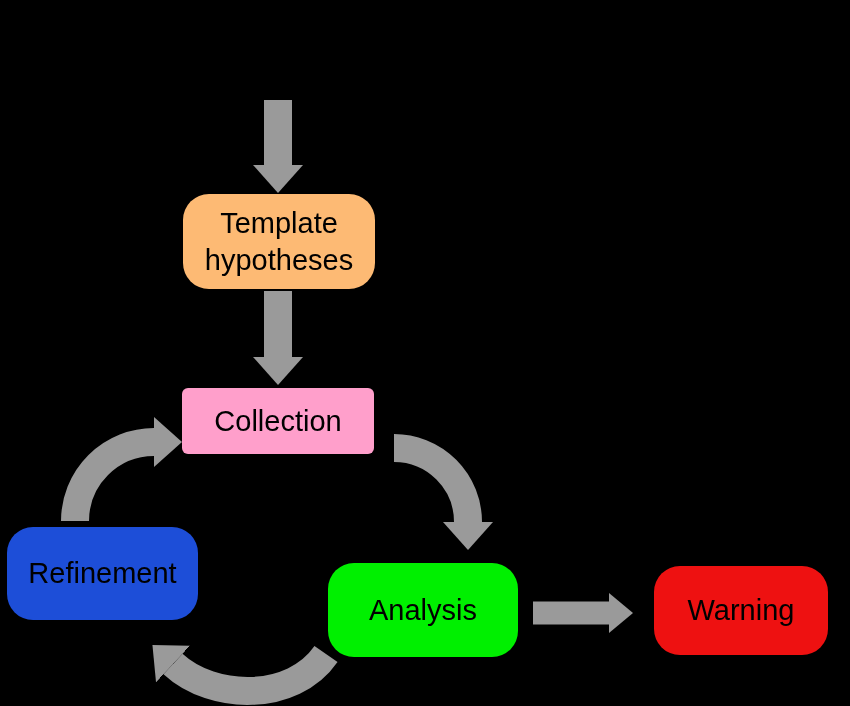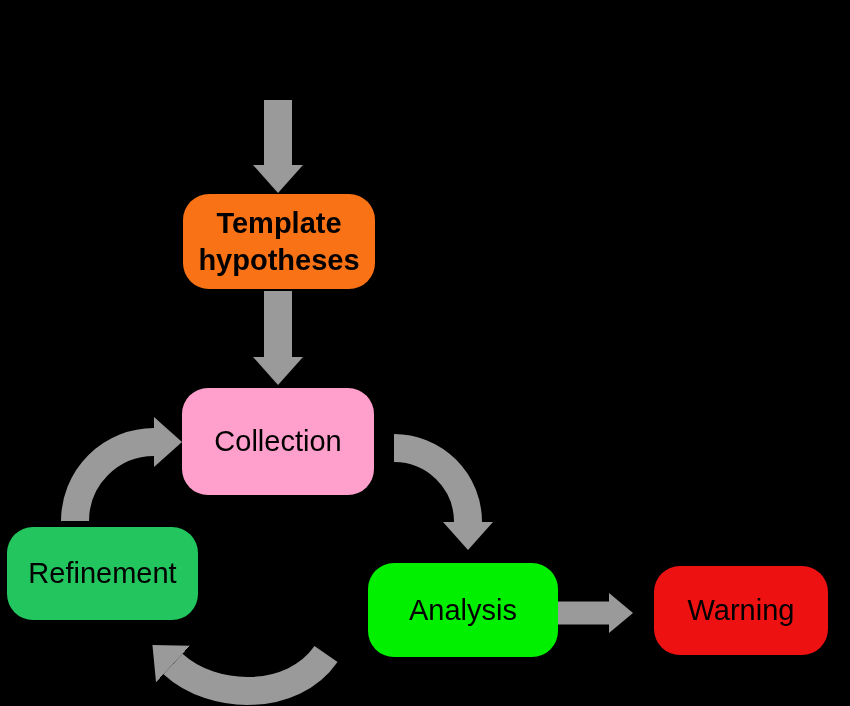--- a/index.html
+++ b/index.html
@@ -30,21 +30,21 @@
     justify-content: center;
     text-align: center;
     color: #000000;
     font-size: 29px;
     line-height: 1.26;
     box-sizing: border-box;
     padding: 4px 10px;
   }
   .node-identification { left: 183px; top: 11px;  width: 190px; height: 88px; }
   .node-template       { left: 183px; top: 194px; width: 192px; height: 95px; }
-  .node-collection     { left: 182px; top: 388px; width: 192px; height: 107px; }
+  .node-collection     { left: 182px; top: 388px; width: 192px; height: 66px; border-radius: 6px; }
   .node-refinement     { left: 7px;   top: 527px; width: 191px; height: 93px; }
   .node-analysis       { left: 328px; top: 563px; width: 190px; height: 94px; }
   .node-warning        { left: 654px; top: 566px; width: 174px; height: 89px; }
 </style>
 </head>
 <body>
 
 <div class="canvas">
 
   <svg class="arrow-layer" width="850" height="706" viewBox="0 0 850 706" xmlns="http://www.w3.org/2000/svg">
@@ -64,33 +64,33 @@
     <path d="M 394 448 A 74 74 0 0 1 468 522" stroke="#9A9A9A" stroke-width="28" fill="none" marker-end="url(#headL)"></path>
 
     <path d="M 326 654 C 293 702 213 701 173 664" stroke="#9A9A9A" stroke-width="28" fill="none" marker-end="url(#headL)"></path>
 
     <path d="M 75 521 A 79 79 0 0 1 154 442" stroke="#9A9A9A" stroke-width="28" fill="none" marker-end="url(#headL)"></path>
 
     <path d="M 533 613 L 609 613" stroke="#9A9A9A" stroke-width="23" fill="none" marker-end="url(#headS)"></path>
   </svg>
 
 
-  <div class="node node-template" style="background-color: #f97316; font-weight: bold;">
+  <div class="node node-template" style="background-color: #fdba74;">
     <span>Template hypotheses</span>
   </div>
 
   <div class="node node-collection" style="background-color: rgb(255, 159, 203);">
     <span>Collection</span>
   </div>
 
-  <div class="node node-refinement" style="background-color: #22c55e;">
+  <div class="node node-refinement" style="background-color: #1d4ed8;">
     <span>Refinement</span>
   </div>
 
-  <div class="node node-analysis" style="background-color: rgb(0, 240, 0); margin-left: 40px;">
+  <div class="node node-analysis" style="background-color: rgb(0, 240, 0);">
     <span>Analysis</span>
   </div>
 
   <div class="node node-warning" style="background-color: rgb(238, 17, 17);">
     <span>Warning</span>
   </div>
 
 </div>
 
 </body></html>

